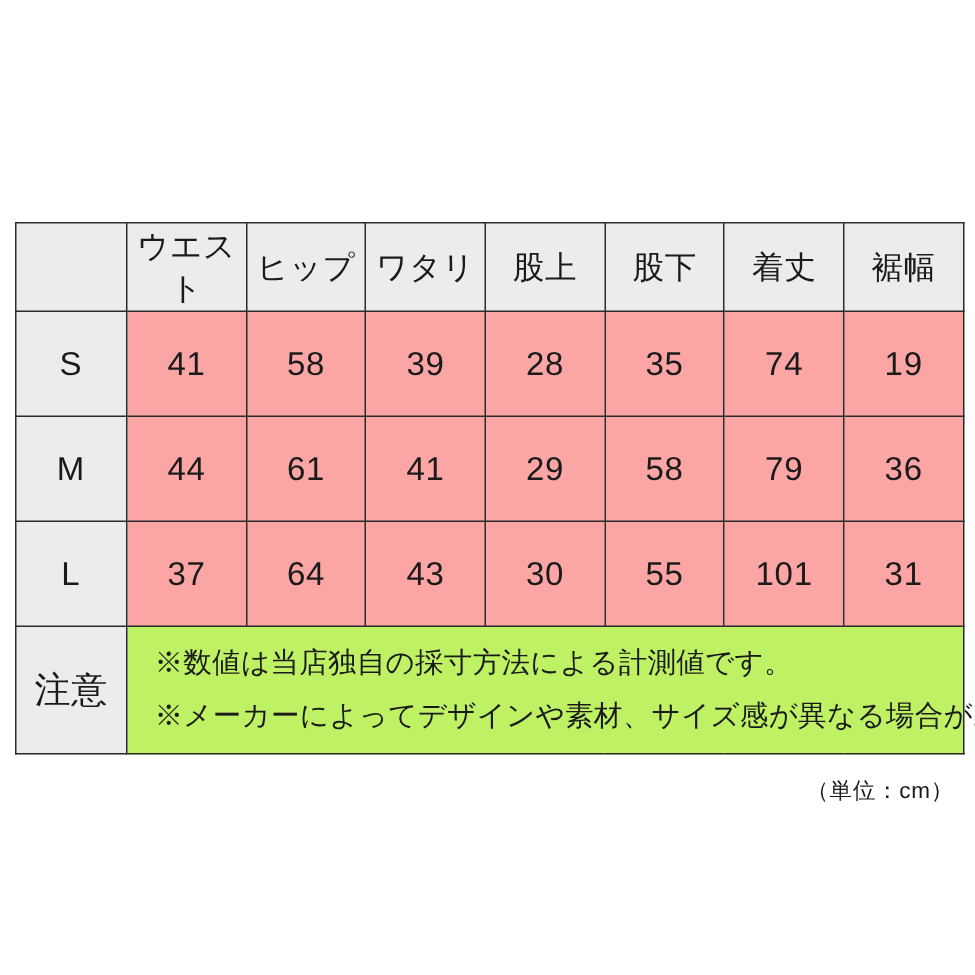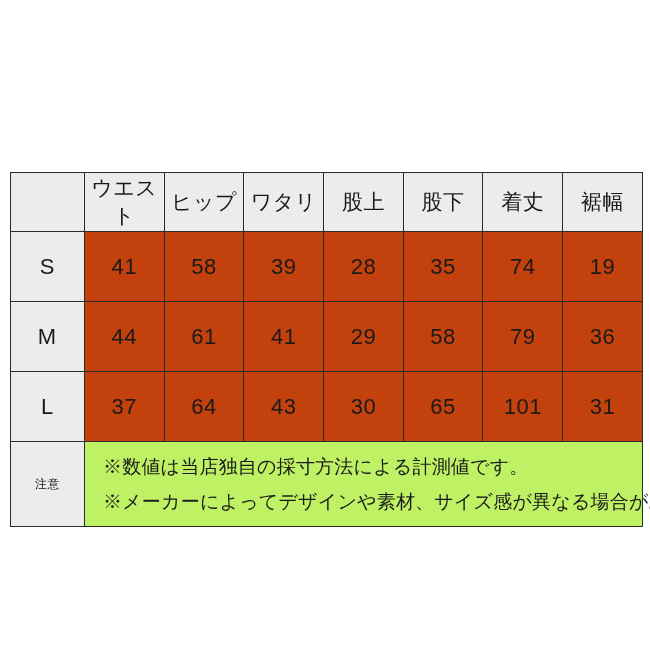--- a/index.html
+++ b/index.html
@@ -18,21 +18,20 @@
     position: relative;
     width: 650px;
     height: 650px;
     box-sizing: border-box;
   }
   .table-wrap {
     position: absolute;
     left: 10px;
     top: 148px;
     width: 632px;
-    margin-top: 24px;
   }
   table.size-table {
     border-collapse: collapse;
     width: 632px;
     table-layout: fixed;
   }
   table.size-table td,
   table.size-table th {
     border: 1px solid #2b2b2b;
     text-align: center;
@@ -55,27 +54,27 @@
     background: #ececec;
   }
   tbody td.row-label {
     height: 69px;
     background: #ececec;
     font-size: 22px;
     letter-spacing: 1px;
   }
   tbody td.val {
     height: 69px;
-    background: #c2410c;
+    background: #fca5a5;
     font-size: 22px;
     letter-spacing: 0.5px;
   }
   tr.note-row td.note-label {
     background: #ececec;
-    font-size: 12px;
+    font-size: 24px;
     height: 84px;
     letter-spacing: 0.5px;
   }
   tr.note-row td.note-body {
     background: #bef264;
     text-align: left;
     padding: 0 0 0 18px;
     font-size: 19px;
     line-height: 1.85;
     letter-spacing: 0.2px;
@@ -142,29 +141,30 @@
           <td class="val">58</td>
           <td class="val">79</td>
           <td class="val">36</td>
         </tr>
         <tr>
           <td class="row-label">L</td>
           <td class="val">37</td>
           <td class="val">64</td>
           <td class="val">43</td>
           <td class="val">30</td>
-          <td class="val">65</td>
+          <td class="val">55</td>
           <td class="val">101</td>
           <td class="val">31</td>
         </tr>
         <tr class="note-row">
           <td class="note-label">注意</td>
           <td class="note-body" colspan="7">
             <span class="note-line">※数値は当店独自の採寸方法による計測値です。</span>
             <span class="note-line">※メーカーによってデザインや素材、サイズ感が異なる場合があります。</span>
           </td>
         </tr>
       </tbody>
     </table>
   </div>
 
+  <div class="unit">（単位：cm）</div>
 
 </div>
 
 </body></html>

